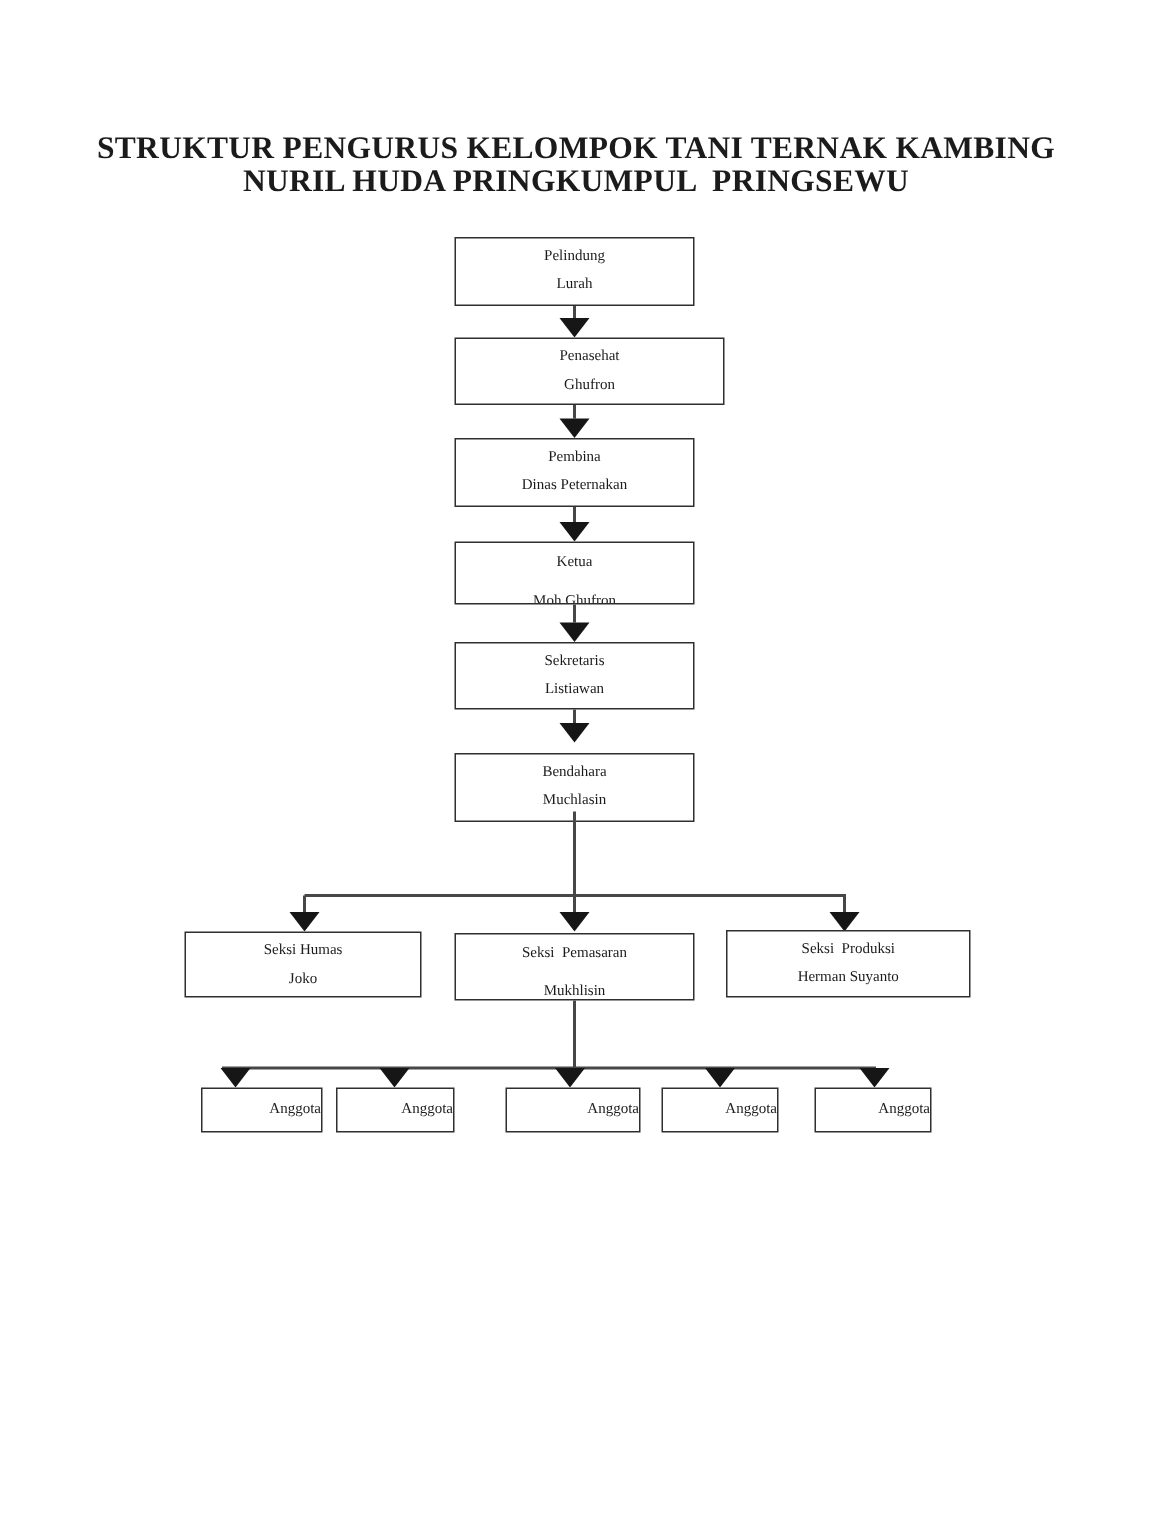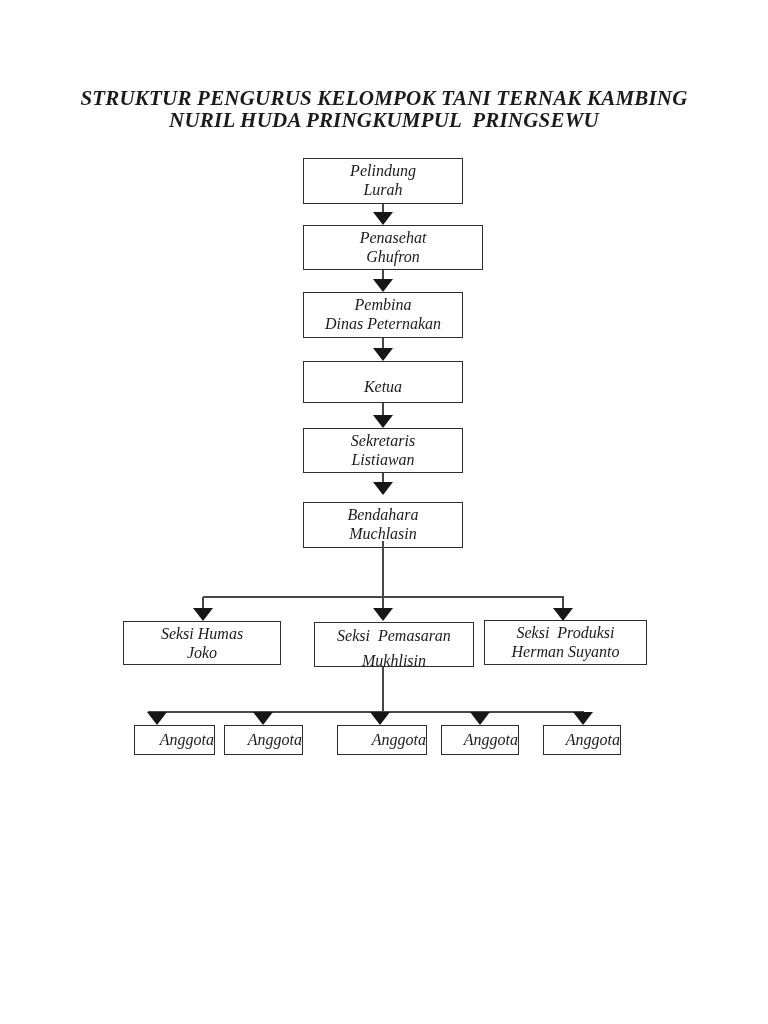--- a/index.html
+++ b/index.html
@@ -11,45 +11,45 @@
   }
   html,body{margin:0;padding:0;}
   body{
     width:768px;height:1024px;
     background:var(--bg);
     font-family:"Liberation Serif","DejaVu Serif",serif;
     color:var(--text);
     position:relative;
     overflow:hidden;
   }
-  .stage{position:absolute;left:0;top:0;width:768px;height:1024px;font-style:italic;}
+  .stage{position:absolute;left:0;top:0;width:768px;height:1024px;}
 
   
   .title{
     position:absolute;left:0;top:87px;width:768px;
     text-align:center;font-weight:bold;font-size:21px;line-height:22px;
     letter-spacing:0.2px;
   }
   .title-line{white-space:pre;}
 
   
   .box{
     position:absolute;
     box-sizing:border-box;
     border:1.5px solid var(--border);
     background:var(--bg);
     text-align:center;
-    font-size:16px;
+    font-size:10px;
     overflow:hidden;
     padding-top:2px;
   }
   .box .line{line-height:19px;white-space:pre;}
-  .box--ketua{padding-top:12px;}
+  .box--ketua{padding-top:0;}
   .box--ketua .line{line-height:26px;}
-  .box--pemasaran{padding-top:0;margin-left:11px;}
+  .box--pemasaran{padding-top:0;}
   .box--pemasaran .line{line-height:25px;}
   .box--member{padding-top:0;text-align:right;}
   .box--member .line{line-height:27px;}
 
   
   .vline{position:absolute;width:2px;background:var(--line);}
   .hline{position:absolute;height:2px;background:var(--line);}
   .arrow-head{
     position:absolute;width:0;height:0;
     border-left:10px solid transparent;

